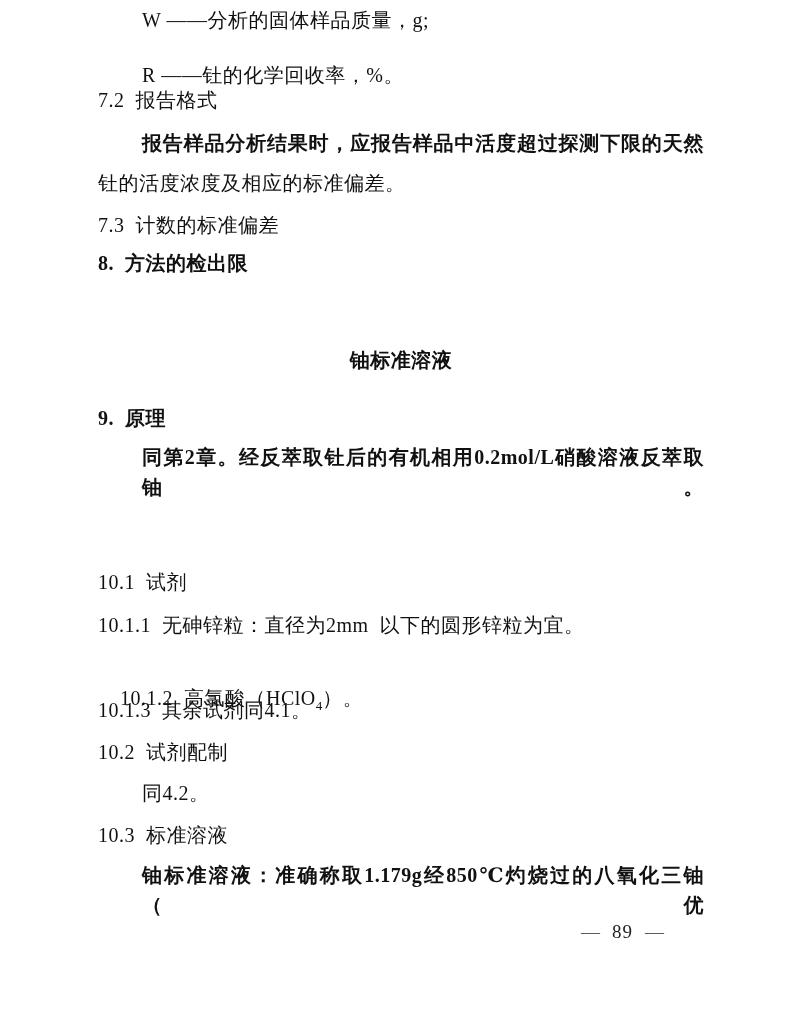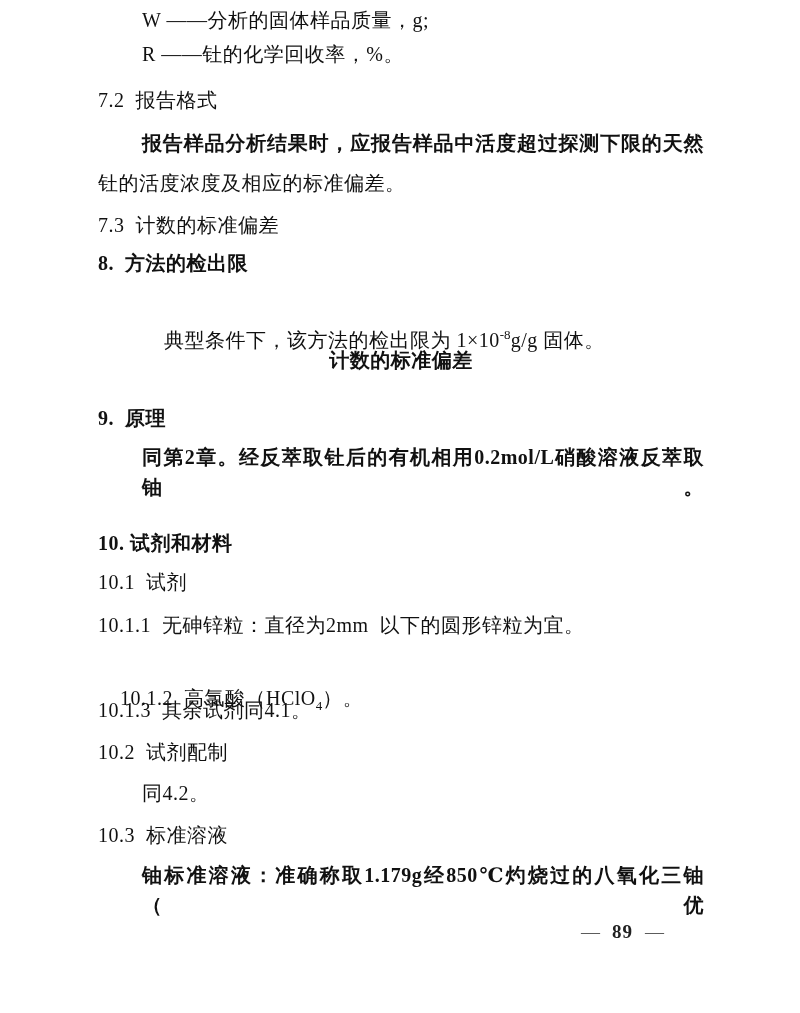--- a/index.html
+++ b/index.html
@@ -39,53 +39,49 @@
     position:absolute;
     top:918px;
     right:100px;
     height:28px;
     line-height:28px;
     font-size:19px;
     color:#222222;
     white-space:nowrap;
   }
   .footer .dash{color:#555555;letter-spacing:0;}
-  .footer .pnum{margin:0 12px;letter-spacing:1px;font-weight:bold;}
+  .footer .pnum{margin:0 12px;letter-spacing:1px;}
 </style>
 </head>
 <body>
 
 <div class="page">
 
   <div class="line indent" style="top:5px">W ——分析的固体样品质量，g;</div>
 
-  <div class="line indent" style="top:39px">R ——钍的化学回收率，%。</div>
+  <div class="line indent" style="top:60px">R ——钍的化学回收率，%。</div>
 
   <div class="line" style="top:85px">7.2  报告格式</div>
 
   <div class="line indent justify" style="top:128px">报告样品分析结果时，应报告样品中活度超过探测下限的天然</div>
 
   <div class="line" style="top:168px">钍的活度浓度及相应的标准偏差。</div>
 
   <div class="line" style="top:210px">7.3  计数的标准偏差</div>
 
   <div class="line bold" style="top:248px">8.  方法的检出限</div>
 
-  <div class="line indent" style="top:295px">
-    <span>典型条件下，该方法的检出限为 1×10</span><sup>-8</sup><span>g/g 固体。</span>
-  </div>
 
-  <div class="line bold center" style="top:345px">计数的标准偏差</div>
+  <div class="line bold center" style="top:345px">铀标准溶液</div>
 
   <div class="line bold" style="top:403px">9.  原理</div>
 
   <div class="line indent justify" style="top:442px">同第2章。经反萃取钍后的有机相用0.2mol/L硝酸溶液反萃取铀。</div>
 
 
-  <div class="line bold" style="top:528px">10. 试剂和材料</div>
 
   <div class="line" style="top:567px">10.1  试剂</div>
 
   <div class="line" style="top:610px">10.1.1  无砷锌粒：直径为2mm  以下的圆形锌粒为宜。</div>
 
   <div class="line" style="top:653px">
     <span>10.1.2  高氯酸（HClO</span><sub>4</sub><span>）。</span>
   </div>
 
   <div class="line" style="top:695px">10.1.3  其余试剂同4.1。</div>

